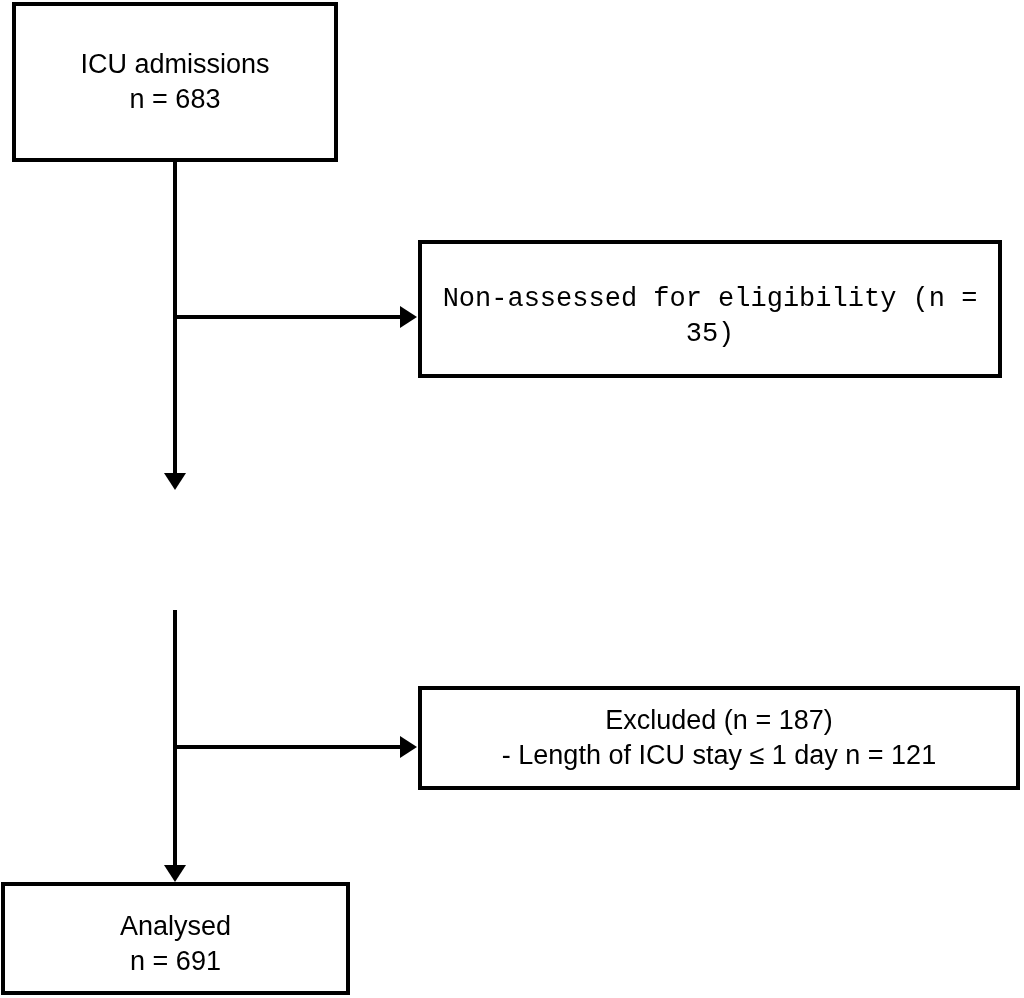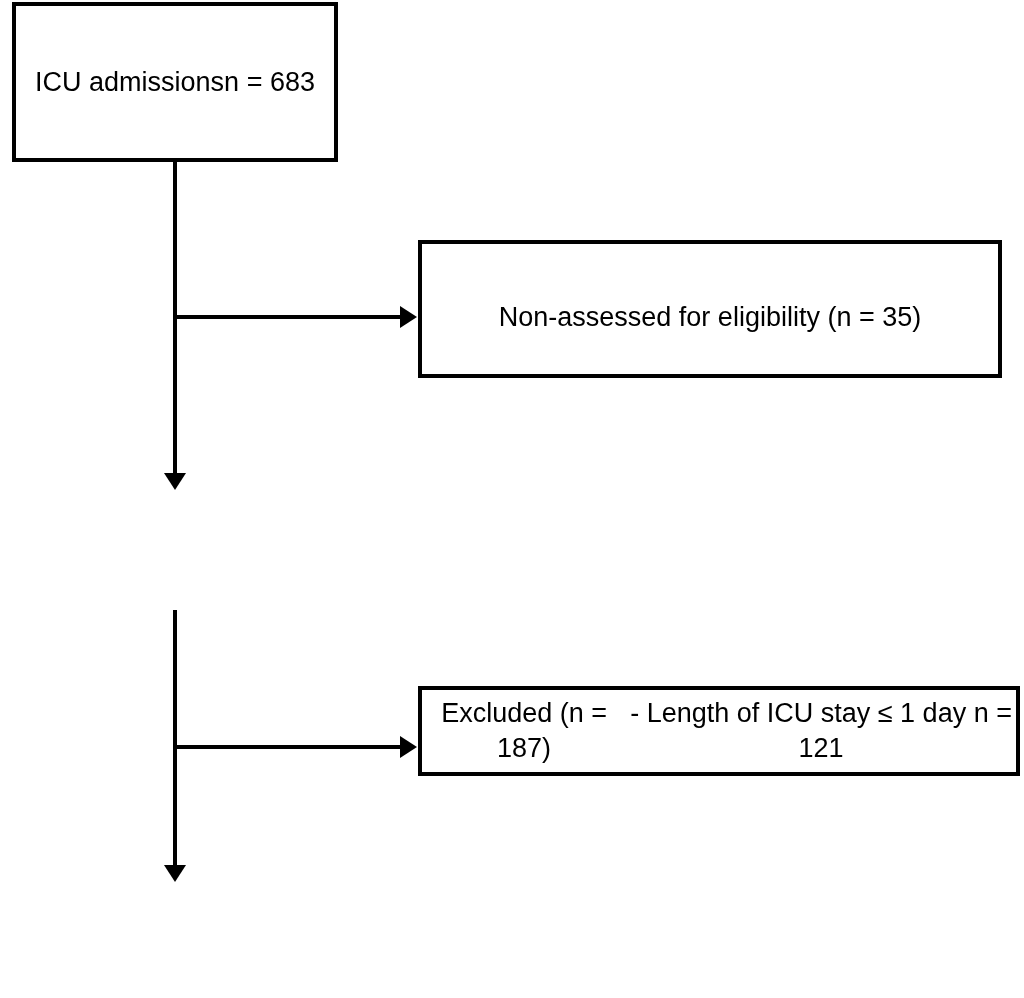--- a/index.html
+++ b/index.html
@@ -22,31 +22,31 @@
     width: 1024px;
     height: 998px;
     overflow: hidden;
     background: var(--background);
   }
   .node {
     position: absolute;
     background: var(--fill);
     border: 4px solid var(--border);
     display: flex;
-    align-items: center;
+    flex-direction: column;
     justify-content: center;
     text-align: center;
     font-size: 27px;
     line-height: 35px;
     color: var(--text);
   }
   .box-icu       { left: 12px;  top: 2px;   width: 326px; height: 160px; }
-  .box-nonass    { left: 418px; top: 240px; width: 584px; height: 138px; padding-top: 16px; }
+  .box-nonass    { left: 418px; top: 240px; width: 584px; height: 138px; padding-top: 16px; font-family: Liberation Mono, monospace; }
   .box-included  { left: 1px;   top: 489px; width: 349px; height: 123px; }
-  .box-excluded  { left: 418px; top: 686px; width: 602px; height: 90px; }
+  .box-excluded  { left: 418px; top: 686px; width: 602px; height: 104px; }
   .box-analysed  { left: 1px;   top: 882px; width: 349px; height: 113px; padding-top: 10px; }
 
   .vline {
     position: absolute;
     width: 4px;
     background: var(--border);
   }
   .hline {
     position: absolute;
     height: 4px;
@@ -98,14 +98,18 @@
   <div class="node box-nonass">
     <div>Non-assessed for eligibility (n = 35)</div>
   </div>
 
 
   <div class="node box-excluded">
     <div>Excluded (n = 187)</div>
     <div>- Length of ICU stay ≤ 1 day n = 121</div>
   </div>
 
+  <div class="node box-analysed">
+    <div>Analysed</div>
+    <div>n = 691</div>
+  </div>
 
 </div>
 
 </body></html>

